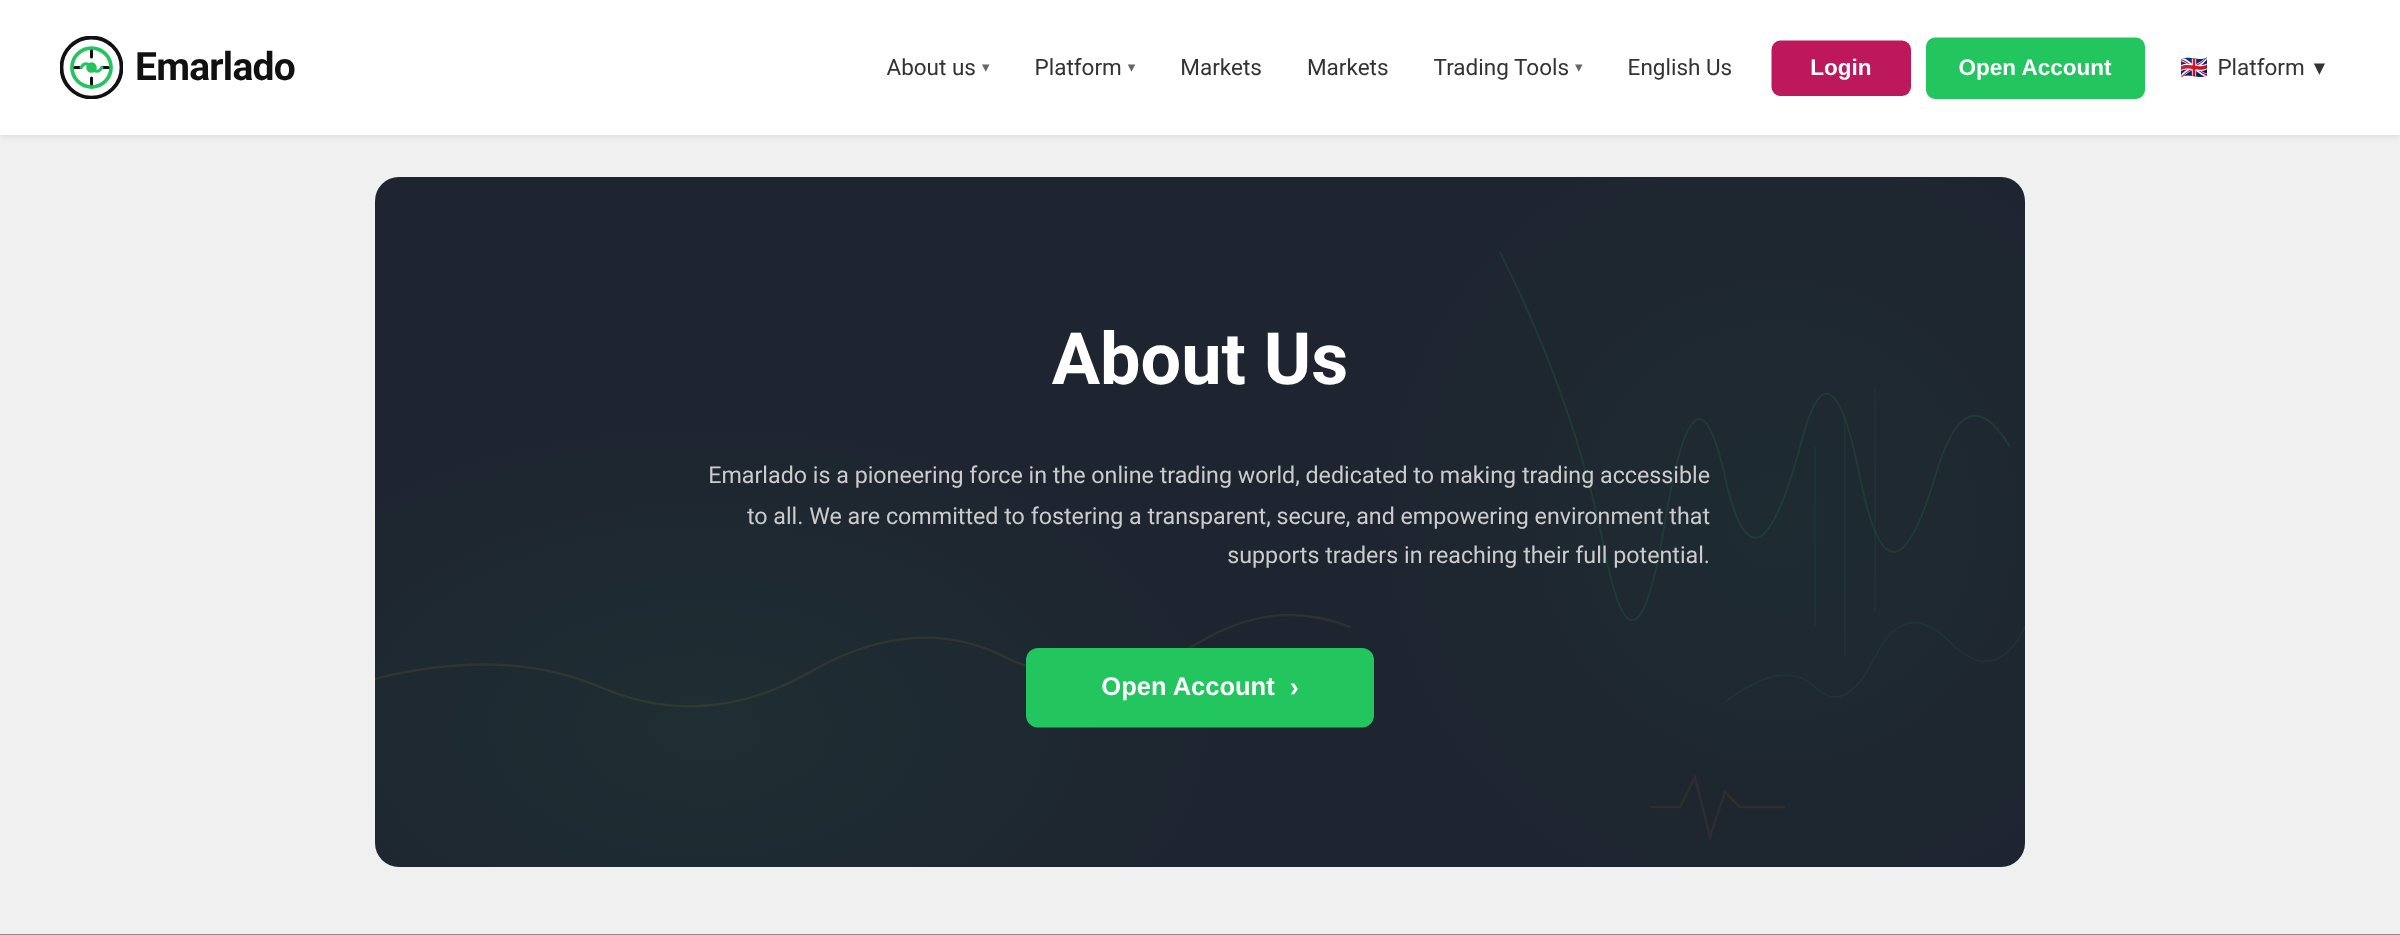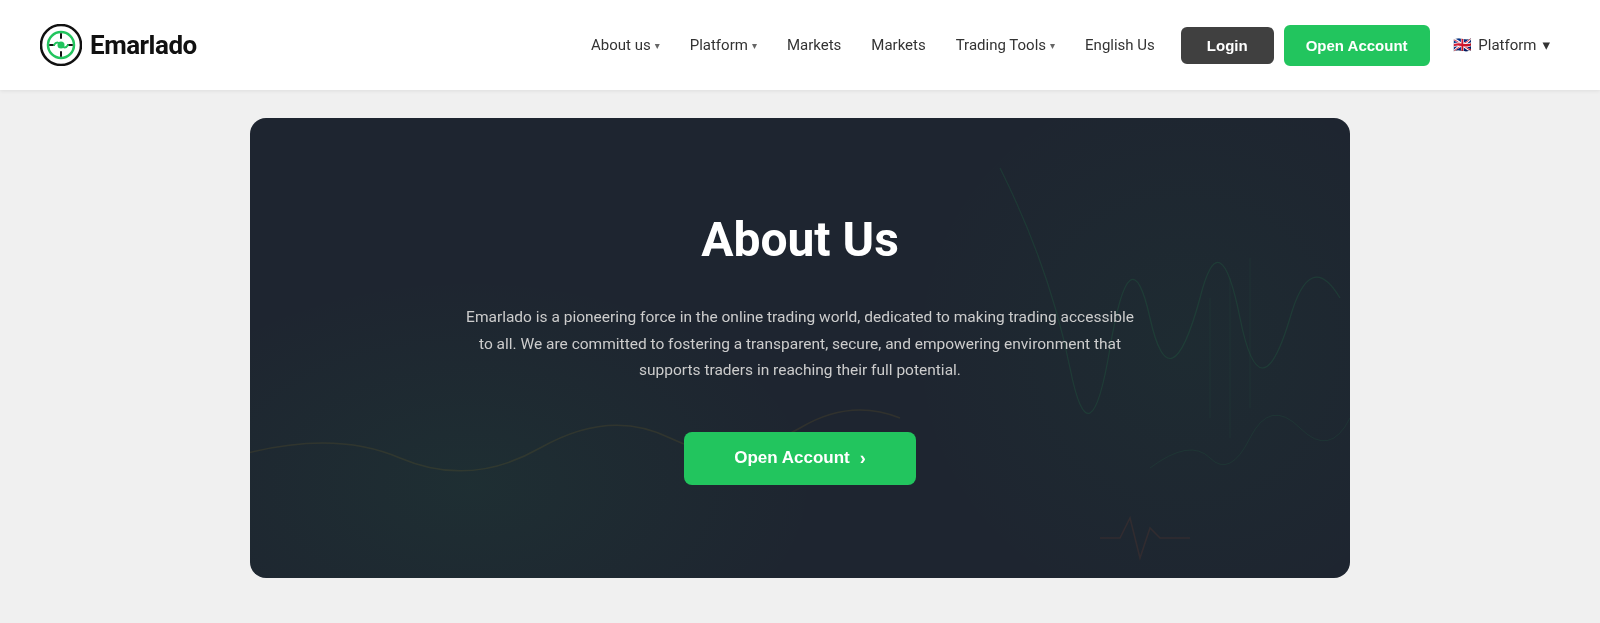--- a/index.html
+++ b/index.html
@@ -63,21 +63,21 @@
       white-space: nowrap;
       transition: background 0.15s;
     }
 
     .nav-item .chevron {
       font-size: 10px;
       color: #666;
     }
 
     .btn-login {
-      background: #404040;
+      background: #be185d;
       color: #fff;
       border: none;
       padding: 10px 26px;
       border-radius: 6px;
       font-size: 15px;
       font-weight: 600;
       cursor: pointer;
       margin-left: 8px;
       transition: background 0.15s;
     }
@@ -156,21 +156,21 @@
       color: #fff;
       text-align: center;
       margin-bottom: 36px;
       position: relative;
       z-index: 2;
     }
 
     .hero-desc {
       font-size: 15.5px;
       color: #ccc;
-      text-align: center;
+      text-align: right;
       max-width: 680px;
       line-height: 1.7;
       margin-bottom: 48px;
       position: relative;
       z-index: 2;
     }
 
     .btn-hero-open {
       background: #22c55e;
       color: #fff;

